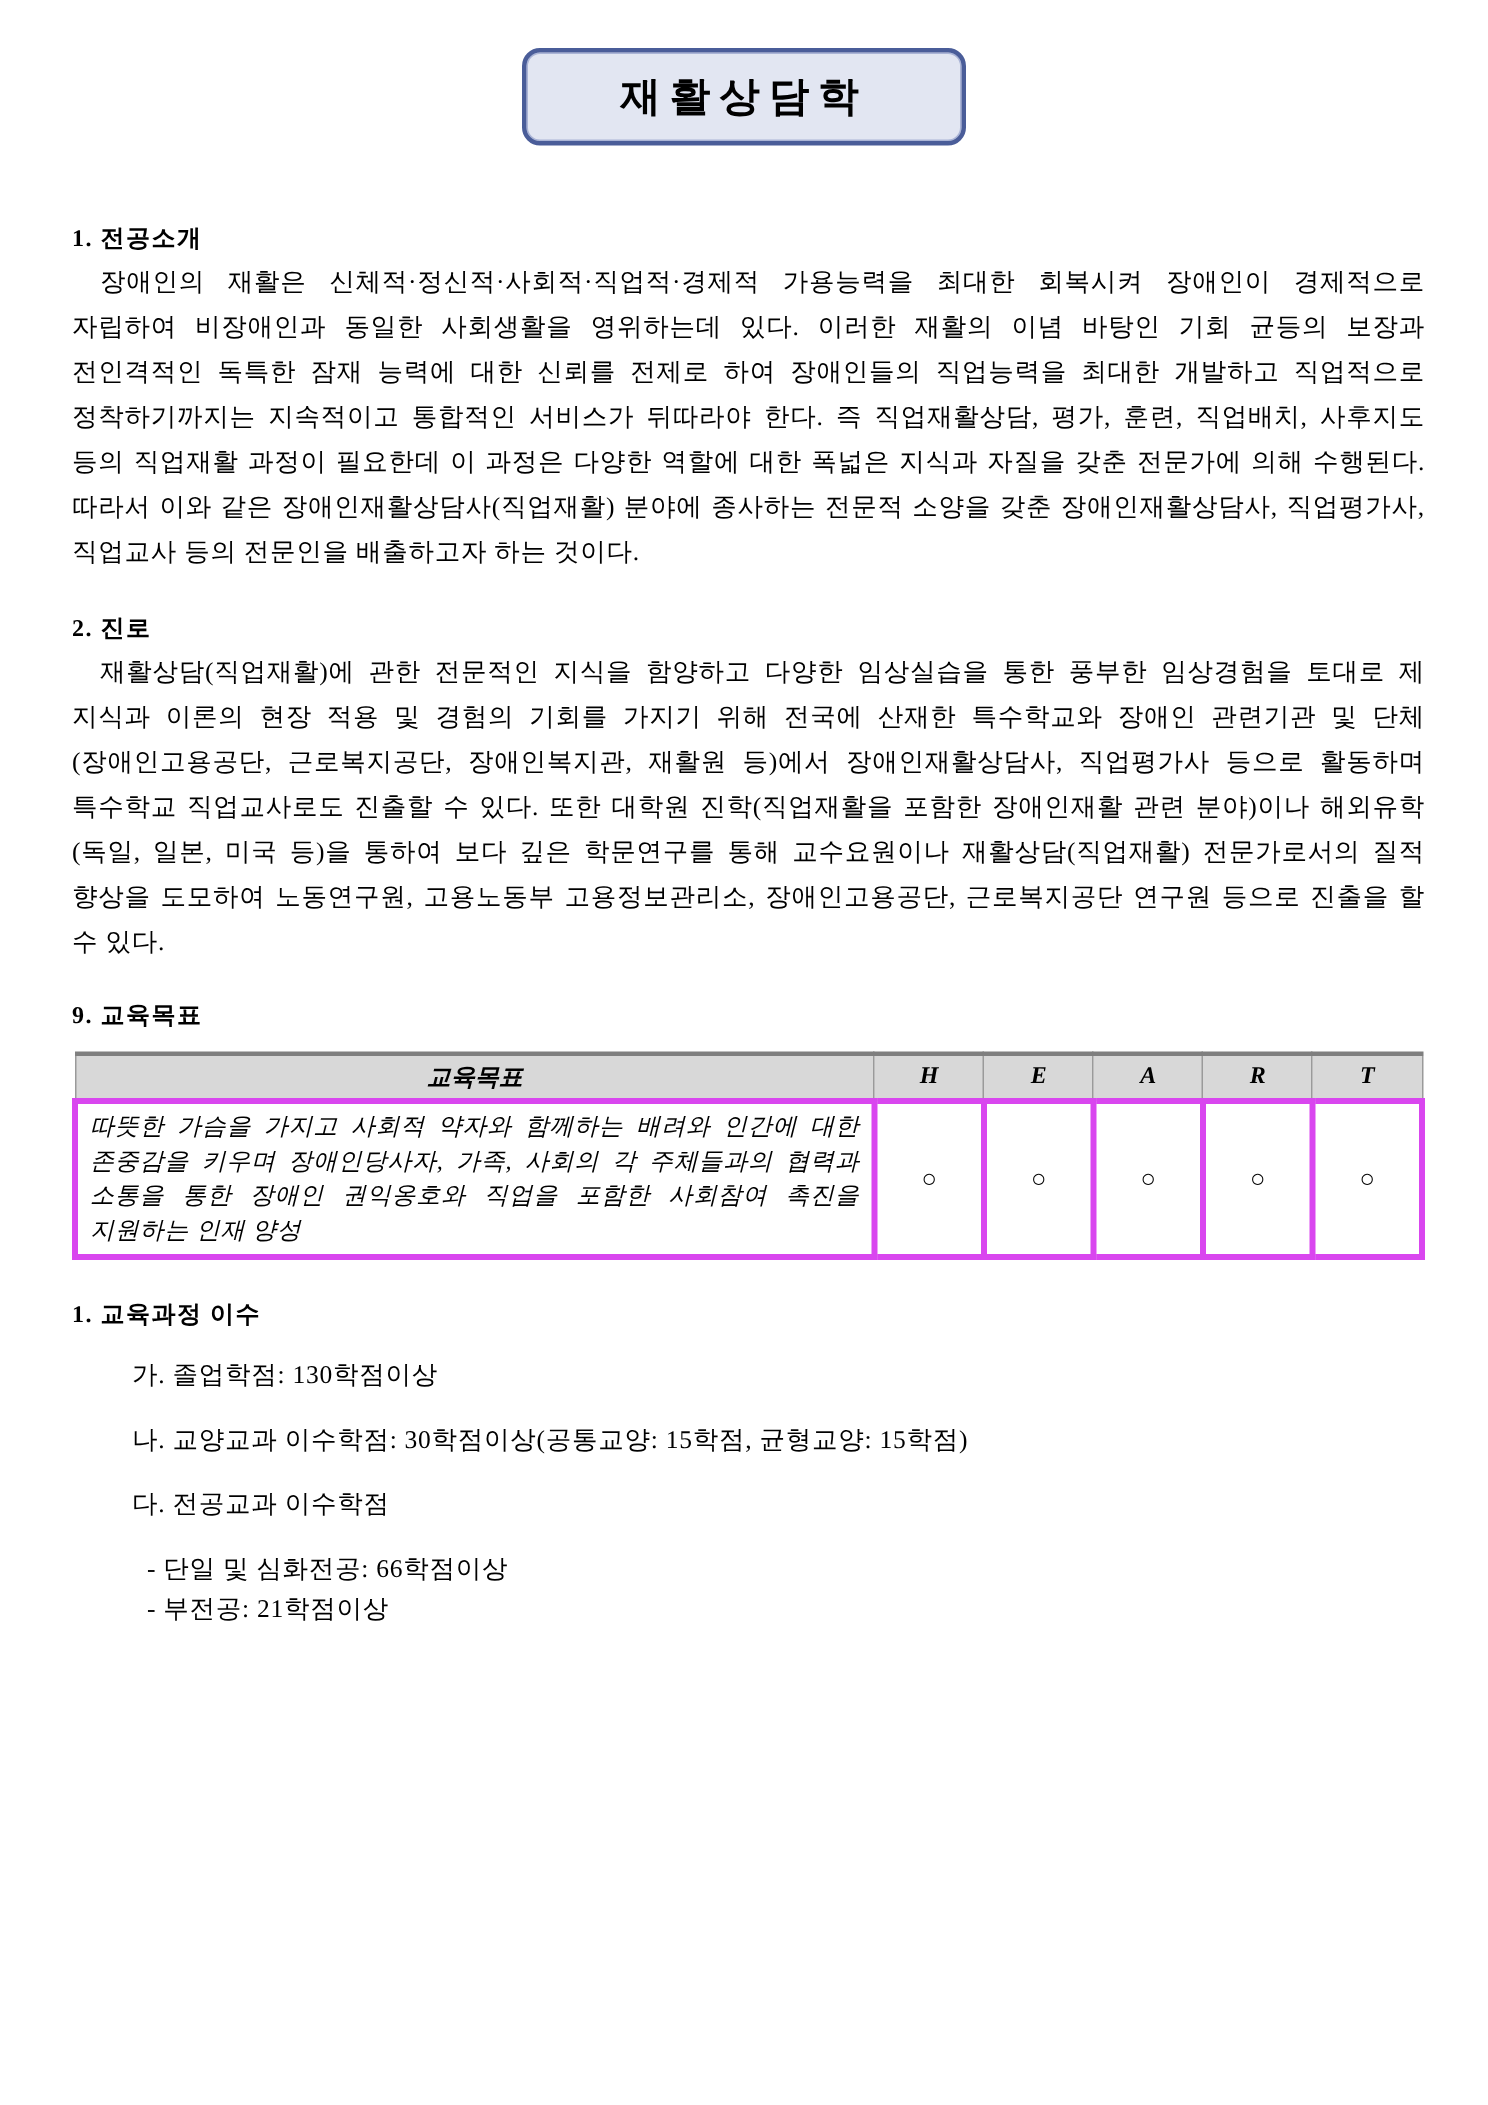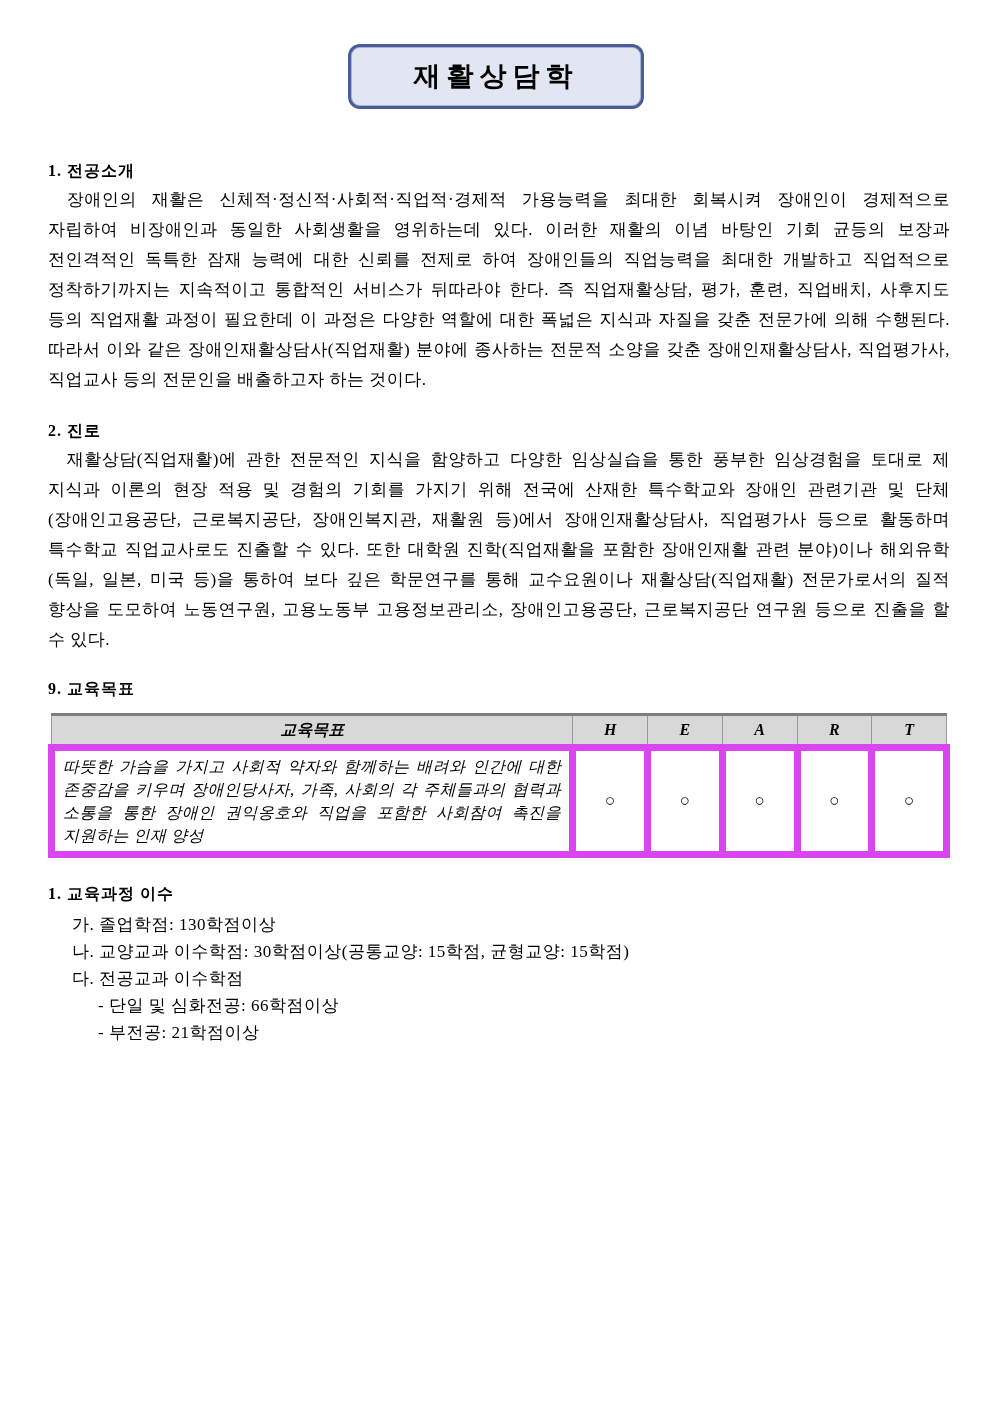--- a/index.html
+++ b/index.html
@@ -15,22 +15,23 @@
     height: 1403px;
     background: #ffffff;
     overflow: hidden;
     box-sizing: border-box;
   }
   .content {
     padding: 0 42px 0 48px;
   }
   
   .title-wrap {
-    padding-top: 44px;
+    padding-top: 20px;
     text-align: center;
+    margin-top: 12px;
   }
   .title-box {
     display: inline-block;
     width: 296px;
     box-sizing: border-box;
     padding: 11px 10px 12px;
     background: #e2e6f2;
     border: 3px solid #4a5d99;
     border-radius: 12px;
     box-shadow: inset 0 0 0 1px #aab4d6;
@@ -76,21 +77,21 @@
   .goal-table th {
     background: #d8d8d8;
     border: 1px solid #9a9a9a;
     border-top: none;
     font-weight: bold;
     text-align: center;
     height: 26px;
     padding: 1px 4px;
   }
   .goal-table td {
-    border: 7px solid #d946ef;
+    border: 4px solid #d946ef;
     padding: 4px 8px;
     vertical-align: middle;
   }
   .goal-table .goal-cell {
     text-align: justify;
     line-height: 23px;
     letter-spacing: 0.5px;
     word-break: keep-all;
   }
   .goal-table .mark-cell {
@@ -100,21 +101,21 @@
   }
   .goal-table col.c-goal { width: 600px; }
   .goal-table col.c-mark { width: 60px; }
   
   .curriculum {
     margin-top: 6px;
     font-size: 17px;
     letter-spacing: 0.5px;
   }
   .curriculum .item {
-    margin: 0;
+    margin: 16px;
     padding-left: 24px;
     line-height: 27px;
   }
   .curriculum .subitem {
     margin: 0;
     padding-left: 50px;
     line-height: 27px;
   }
 </style>
 </head>

